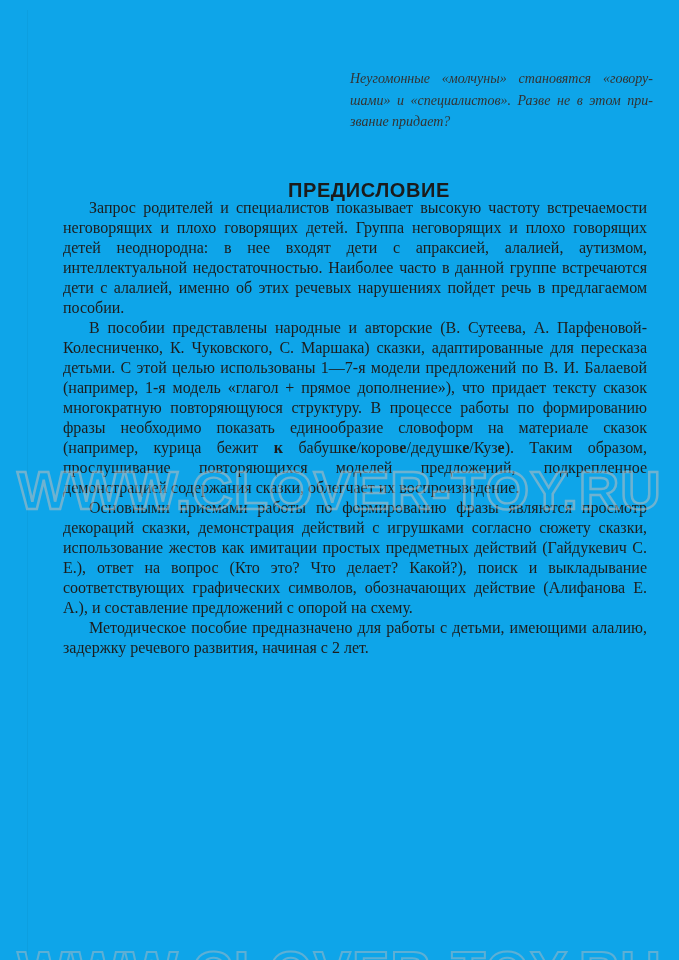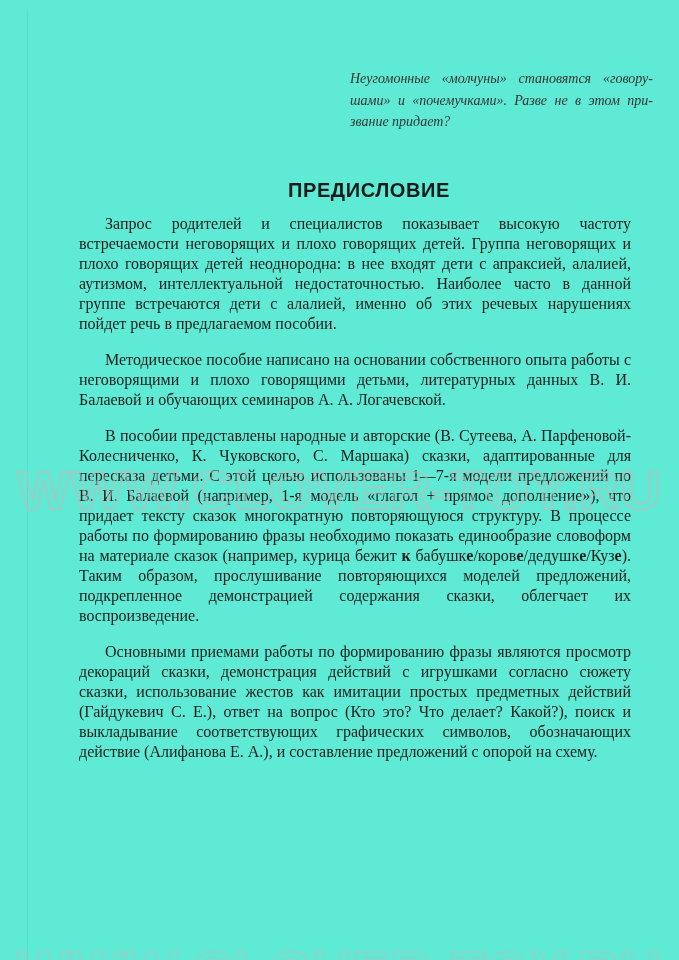--- a/index.html
+++ b/index.html
@@ -4,21 +4,21 @@
 <style>
   html, body {
     margin: 0;
     padding: 0;
     background: #ffffff;
   }
   .page {
     position: relative;
     width: 679px;
     height: 960px;
-    background: #5eead4;
+    background: #0ea5e9;
     overflow: hidden;
     font-family: "Liberation Serif", serif;
   }
   
   .scan-seam {
     position: absolute;
     left: 27px;
     top: 10px;
     bottom: 0;
     width: 1px;
@@ -61,21 +61,21 @@
     position: absolute;
     top: 198px;
     left: 63px;
     width: 584px;
     font-size: 16px;
     line-height: 20px;
     color: #1d1d1d;
     text-align: justify;
   }
   .body-text p {
-    margin: 16px;
+    margin: 0;
     text-indent: 26px;
   }
   .body-text .b {
     font-weight: 700;
   }
   
   .watermark-mid {
     position: absolute;
     top: 458px;
     left: 0;
@@ -118,31 +118,31 @@
 </style>
 </head>
 <body>
 
 <div class="page">
 
   <div class="scan-seam"></div>
 
   <div class="epigraph">
     <div class="ep-line">Неугомонные «молчуны» становятся «говору-</div>
-    <div class="ep-line">шами» и «почемучками». Разве не в этом при-</div>
+    <div class="ep-line">шами» и «специалистов». Разве не в этом при-</div>
     <div class="ep-line">звание придает?</div>
   </div>
 
   <h1 class="heading">ПРЕДИСЛОВИЕ</h1>
 
   <div class="body-text">
       <p><span>Запрос родителей и специалистов показывает высокую частоту встречаемости неговорящих и плохо говорящих детей. Группа неговорящих и плохо говорящих детей неоднородна: в нее входят дети с апраксией, алалией, аутизмом, интеллектуальной недостаточностью. Наиболее часто в данной группе встречаются дети с алалией, именно об этих речевых нарушениях пойдет речь в предлагаемом пособии.</span></p>
-      <p><span>Методическое пособие написано на основании собственного опыта работы с неговорящими и плохо говорящими детьми, литературных данных В. И. Балаевой и обучающих семинаров А. А. Логачевской.</span></p>
       <p><span>В пособии представлены народные и авторские (В. Сутеева, А. Парфеновой-Колесниченко, К. Чуковского, С. Маршака) сказки, адаптированные для пересказа детьми. С этой целью использованы 1—7-я модели предложений по В. И. Балаевой (например, 1-я модель «глагол + прямое дополнение»), что придает тексту сказок многократную повторяющуюся структуру. В процессе работы по формированию фразы необходимо показать единообразие словоформ на материале сказок (например, курица бежит </span><span class="b">к</span><span> бабушк</span><span class="b">е</span><span>/коров</span><span class="b">е</span><span>/дедушк</span><span class="b">е</span><span>/Куз</span><span class="b">е</span><span>). Таким образом, прослушивание повторяющихся моделей предложений, подкрепленное демонстрацией содержания сказки, облегчает их воспроизведение.</span></p>
       <p><span>Основными приемами работы по формированию фразы являются просмотр декораций сказки, демонстрация действий с игрушками согласно сюжету сказки, использование жестов как имитации простых предметных действий (Гайдукевич С. Е.), ответ на вопрос (Кто это? Что делает? Какой?), поиск и выкладывание соответствующих графических символов, обозначающих действие (Алифанова Е. А.), и составление предложений с опорой на схему.</span></p>
+      <p><span>Методическое пособие предназначено для работы с детьми, имеющими алалию, задержку речевого развития, начиная с 2 лет.</span></p>
     </div>
 
   <div class="watermark-mid wm-text" style="-webkit-text-stroke: 2.5px rgb(189, 189, 189);">WWW.CLOVER-TOY.RU</div>
 
   <div class="watermark-bottom">
     <span class="wm-text" style="-webkit-text-stroke: 2px rgb(189, 189, 189);">WWW.CLOVER-TOY.RU</span>
   </div>
 
 </div>
 

